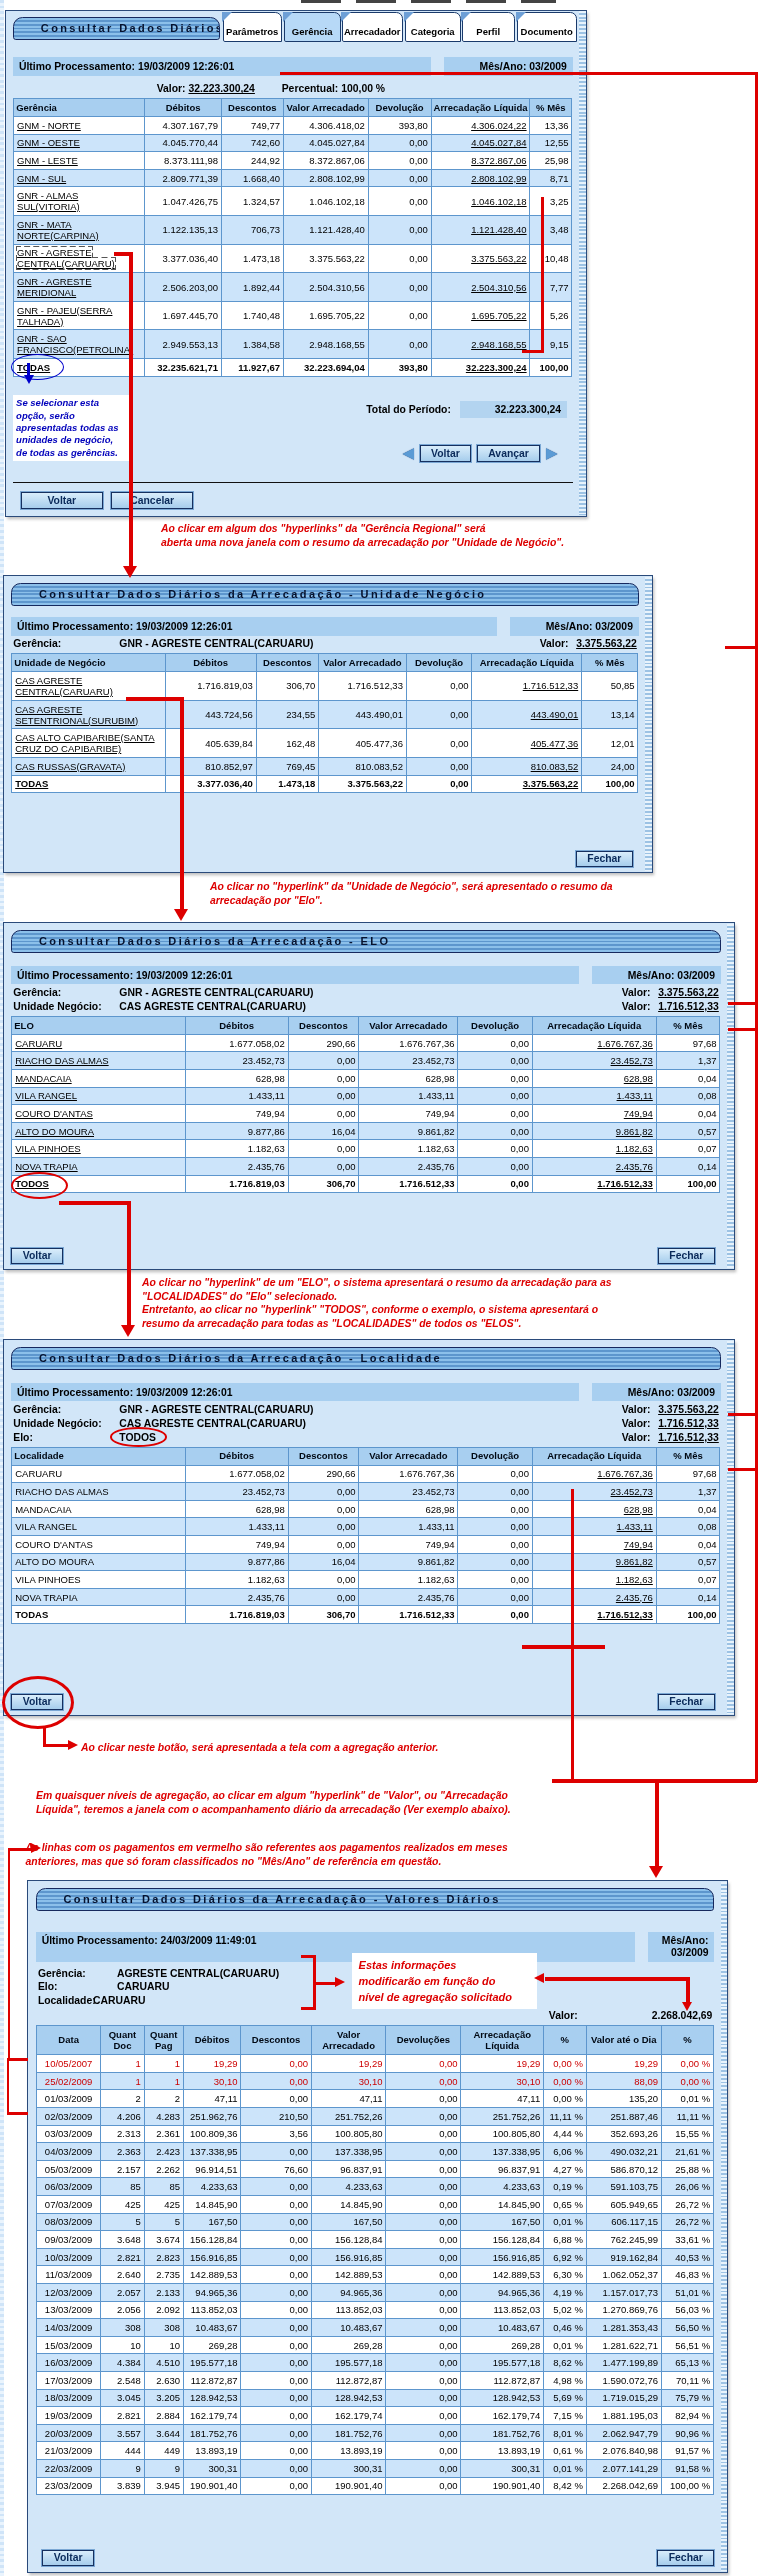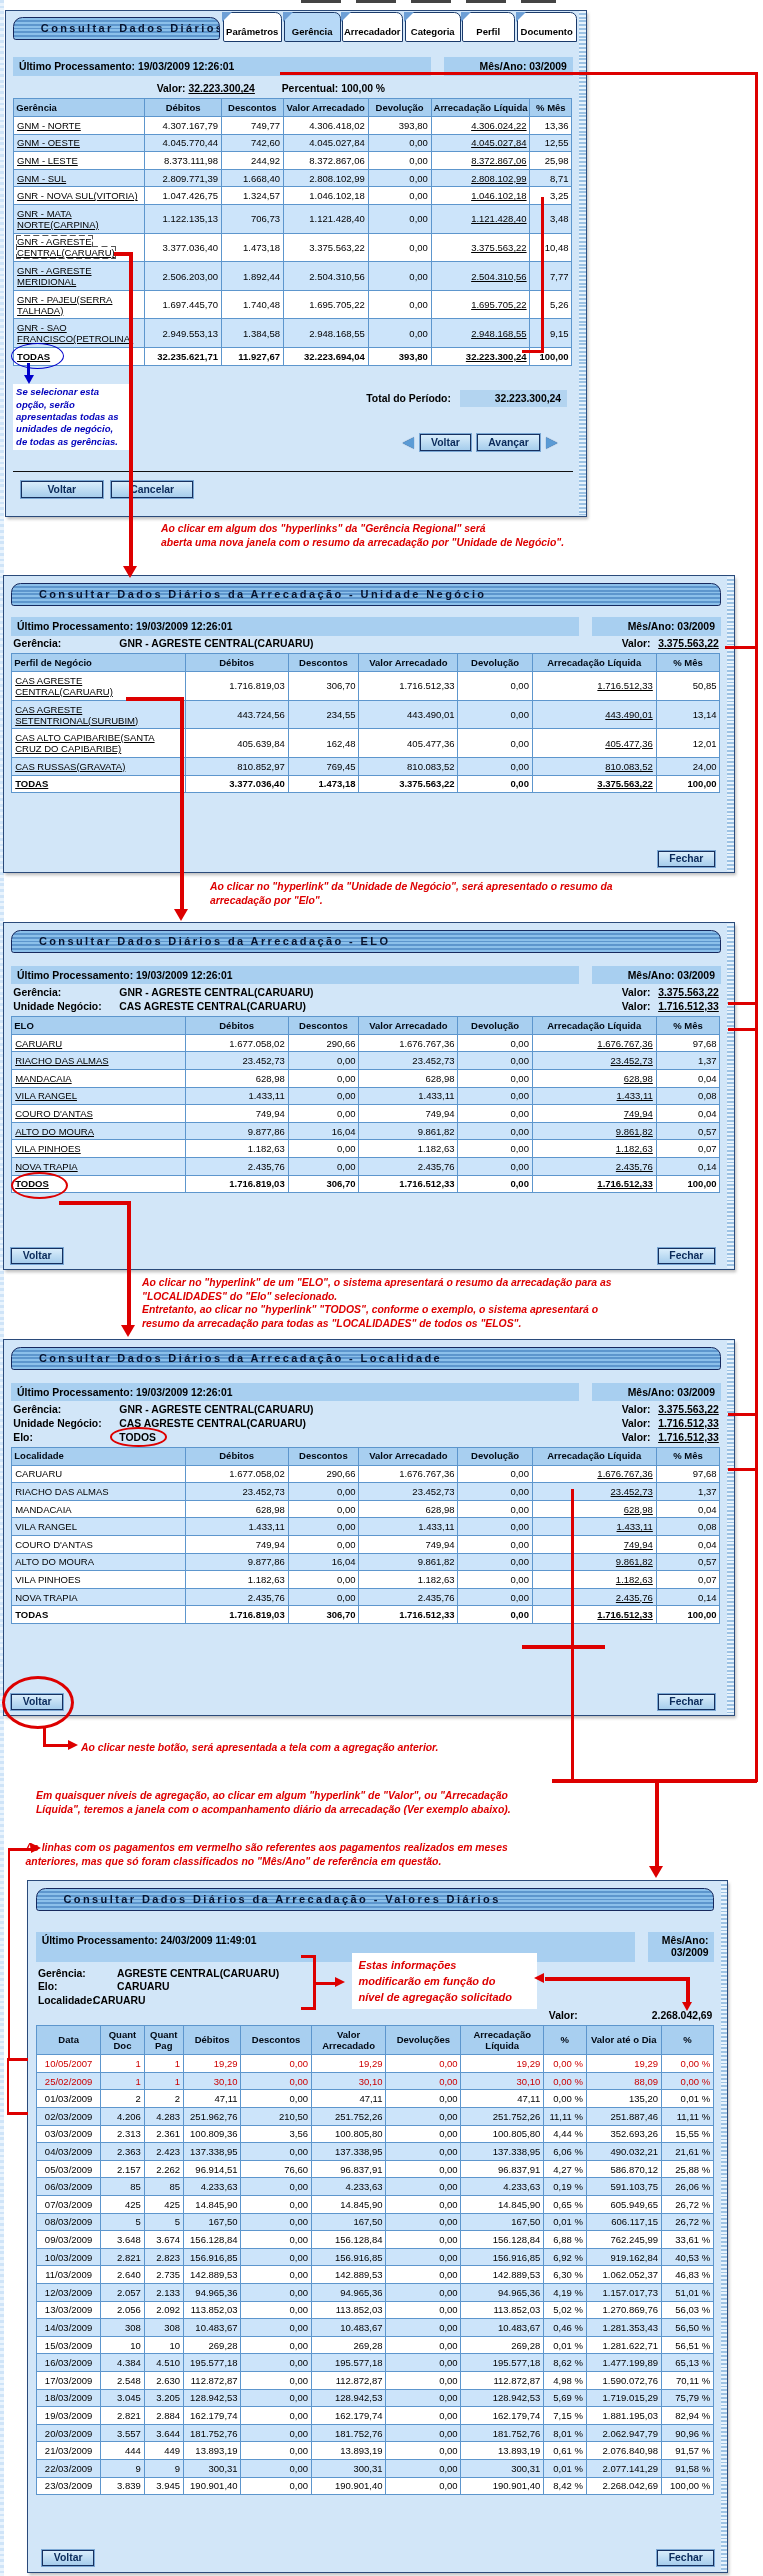--- a/index.html
+++ b/index.html
@@ -154,21 +154,21 @@
         <tr>
           <td><a class="lnk">GNM - SUL</a></td>
           <td>2.809.771,39</td>
           <td>1.668,40</td>
           <td>2.808.102,99</td>
           <td>0,00</td>
           <td><a class="lnk">2.808.102,99</a></td>
           <td>8,71</td>
         </tr>
         <tr>
-          <td><a class="lnk">GNR - NOVA SUL(VITORIA)</a></td>
+          <td><a class="lnk">GNR - ALMAS SUL(VITORIA)</a></td>
           <td>1.047.426,75</td>
           <td>1.324,57</td>
           <td>1.046.102,18</td>
           <td>0,00</td>
           <td><a class="lnk">1.046.102,18</a></td>
           <td>3,25</td>
         </tr>
         <tr>
           <td><a class="lnk">GNR - MATA NORTE(CARPINA)</a></td>
           <td>1.122.135,13</td>
@@ -240,21 +240,21 @@
       <span class="btn">Voltar</span>
       <span class="btn">Avançar</span>
       <span class="tri">▶</span>
     </div>
     <div class="sep"></div>
     <span class="btn" style="position:absolute;left:7.6px;top:110px;width:59px;">Voltar</span>
     <span class="btn" style="position:absolute;left:98px;top:110px;width:59px;">Cancelar</span>
   </div>
 </div>
 
-<div class="win" style="left:2.8px;top:575px;width:732px;height:298px;">
+<div class="win" style="left:2.8px;top:575px;width:650px;height:298px;">
   <div class="tbar">Consultar Dados Diários da Arrecadação - Unidade Negócio</div>
   <div class="band" style="margin-top:11.4px;">
     <div class="bx bleft">Último Processamento: 19/03/2009 12:26:01</div>
     <div class="bx bright">Mês/Ano: 03/2009</div>
   </div>
   <div class="irow">
     <span class="lbl">Gerência:</span>
     <span class="val">GNR - AGRESTE CENTRAL(CARUARU)</span>
     <span class="vlab">Valor:</span>
     <a class="vval" style="color:#000;">3.375.563,22</a>
@@ -264,21 +264,21 @@
         <col style="width: 24.5%;">
         <col style="width: 14.5%;">
         <col style="width: 10%;">
         <col style="width: 14%;">
         <col style="width: 10.5%;">
         <col style="width: 17.5%;">
         <col style="width: 9%;">
       </colgroup>
       <thead>
         <tr>
-          <th>Perfil de Negócio</th>
+          <th>Unidade de Negócio</th>
           <th>Débitos</th>
           <th>Descontos</th>
           <th>Valor Arrecadado</th>
           <th>Devolução</th>
           <th>Arrecadação Líquida</th>
           <th>% Mês</th>
         </tr>
       </thead>
       <tbody>
         <tr>

